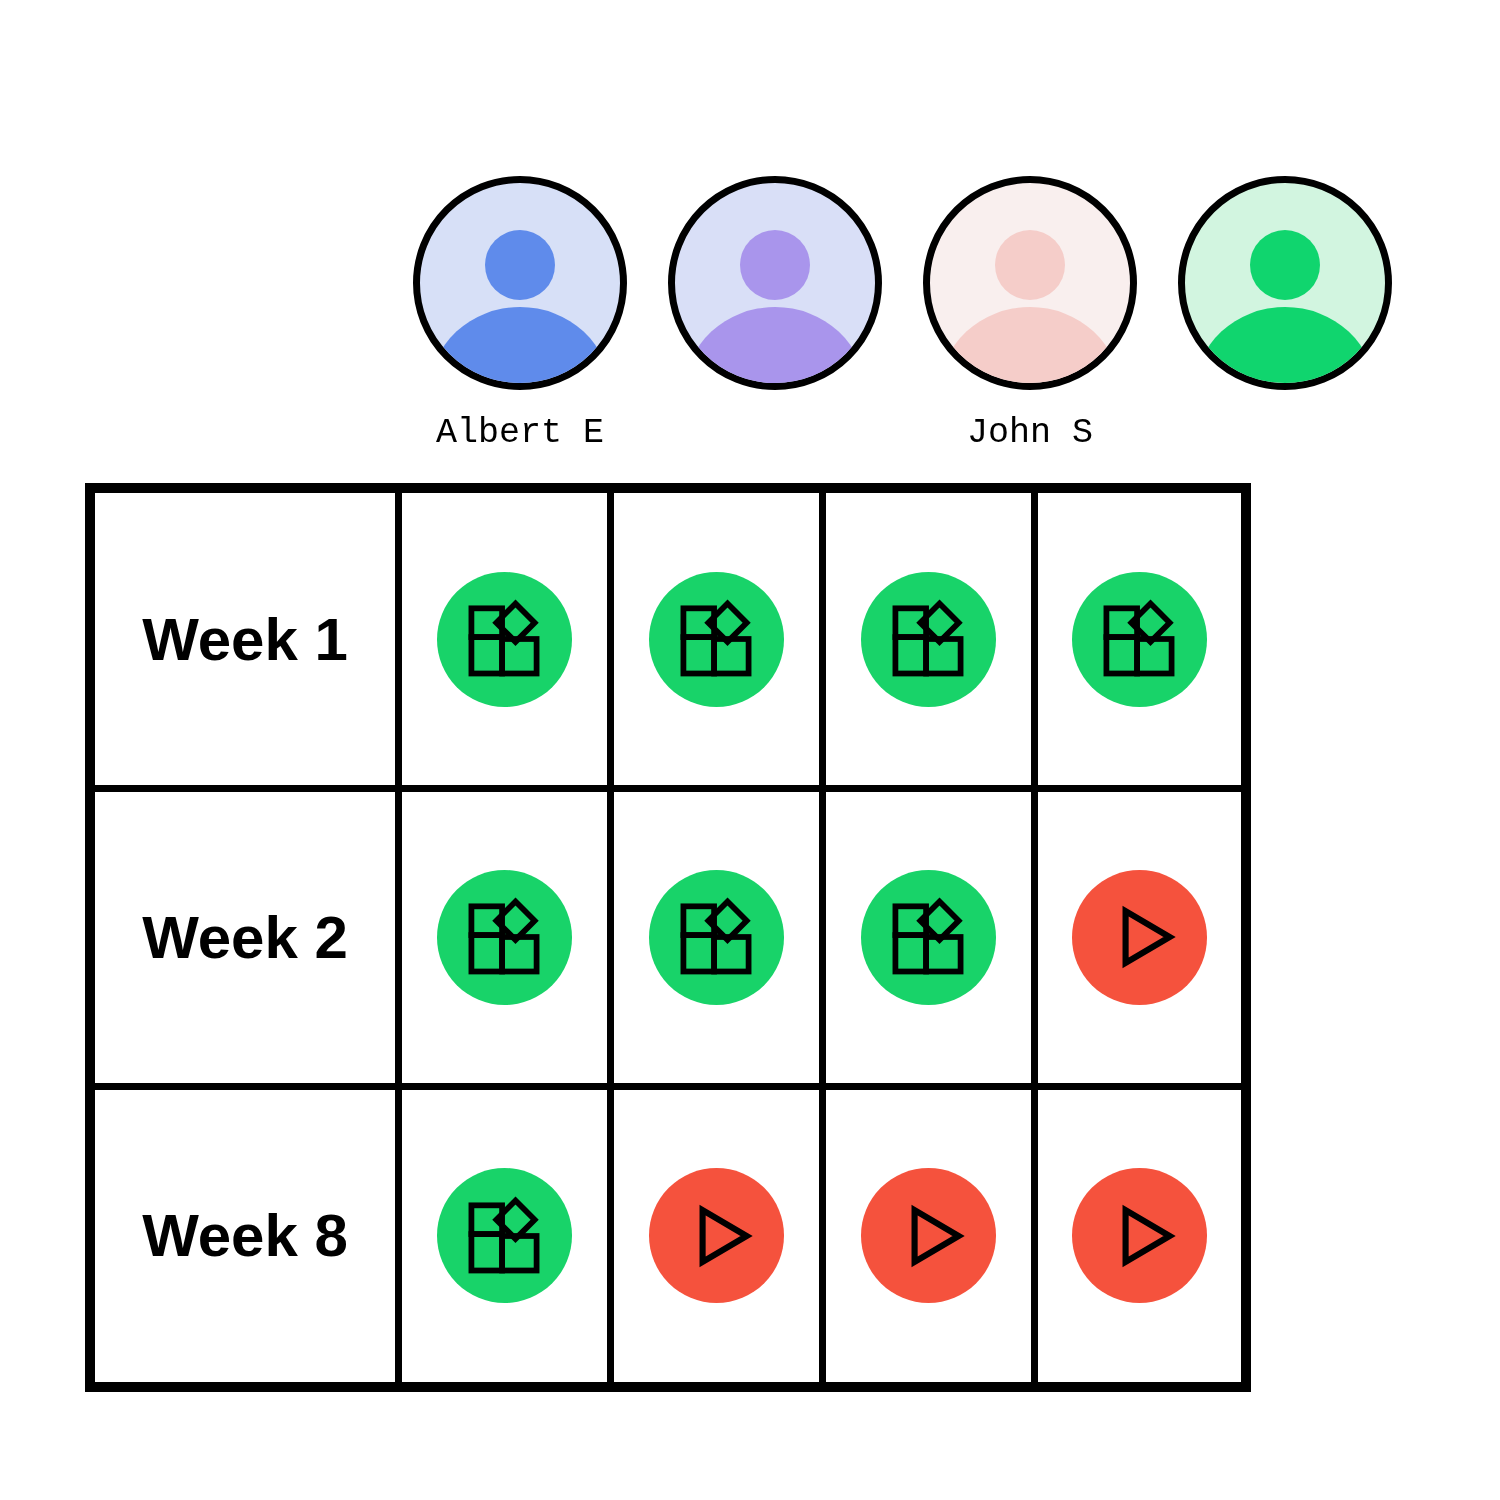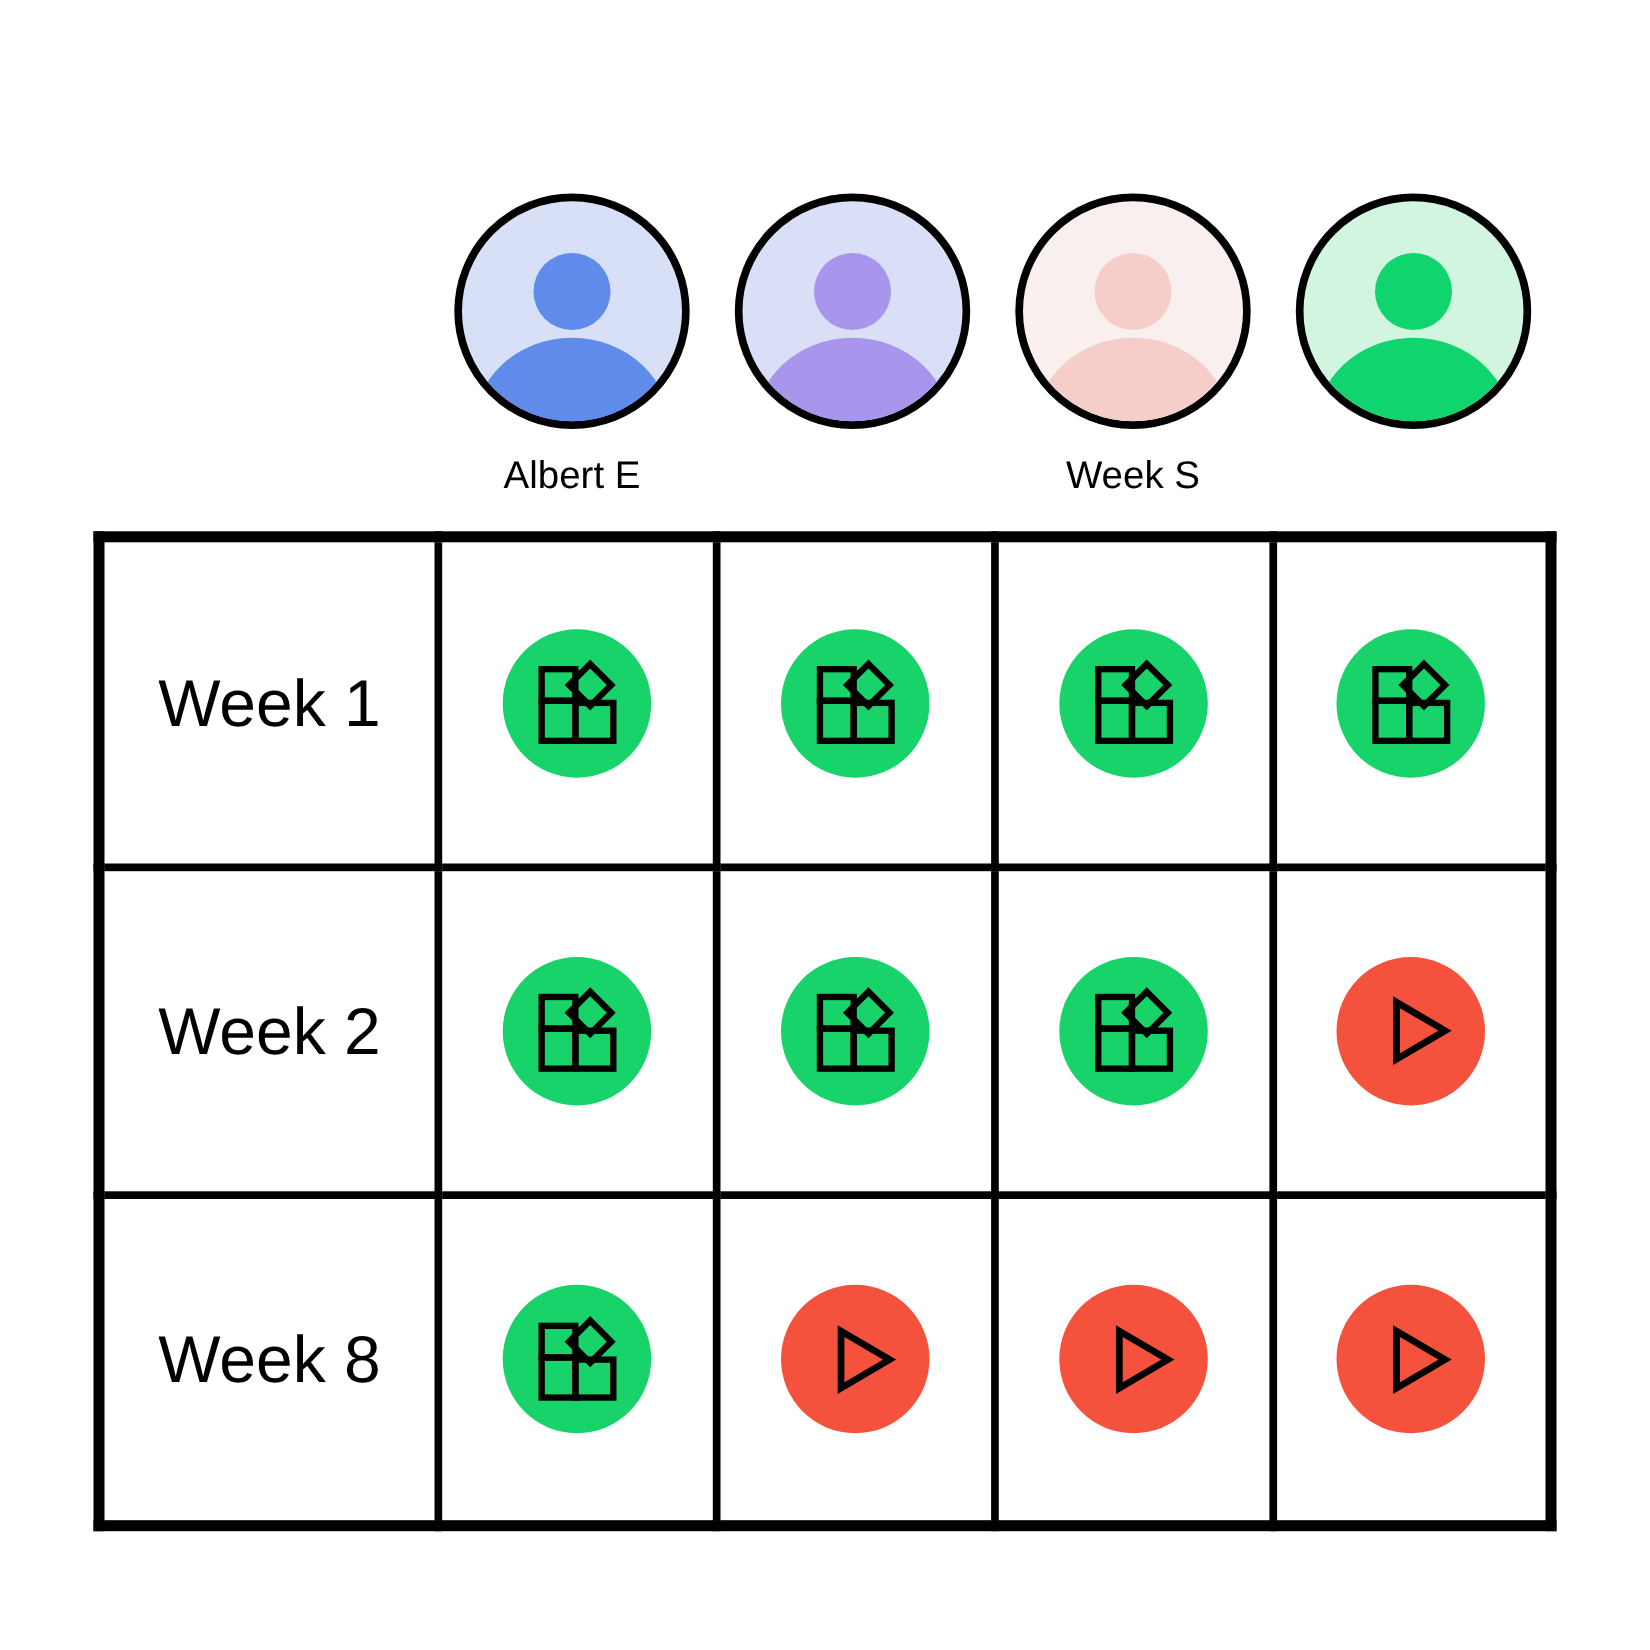--- a/index.html
+++ b/index.html
@@ -10,20 +10,21 @@
     position: relative;
     color: #000;
   }
 
   
   .person {
     position: absolute;
     top: 176px;
     width: 256px;
     text-align: center;
+    font-family: Liberation Mono, monospace;
   }
   .person:nth-of-type(1) { left: 392px; }
   .person:nth-of-type(2) { left: 647px; }
   .person:nth-of-type(3) { left: 902px; }
   .person:nth-of-type(4) { left: 1157px; }
 
   .avatar {
     width: 200px; height: 200px;
     margin: 0 auto;
     border: 7px solid #000;
@@ -36,24 +37,25 @@
   .person-name {
     margin-top: 24px;
     font-size: 35px;
     line-height: 1.1;
   }
 
   
   .status-table {
     position: absolute;
     left: 85px; top: 483px;
-    width: 1330px; height: 909px;
+    width: 1166px; height: 909px;
     border-collapse: collapse;
     table-layout: fixed;
     border: 10px solid #000;
+    font-weight: bold;
   }
   .status-table td {
     border: 7px solid #000;
     text-align: center;
     vertical-align: middle;
     padding: 0;
   }
   .status-table td.label-cell {
     width: 300px;
     font-size: 60px;
@@ -92,21 +94,21 @@
     </div>
   </div>
 
   <div class="person">
     <div class="avatar" style="background: rgb(249, 239, 238); color: rgb(245, 205, 201);">
       <svg viewBox="0 0 100 100" xmlns="http://www.w3.org/2000/svg">
         <circle cx="50" cy="41" r="17.5" fill="currentColor"></circle>
         <ellipse cx="50" cy="104" rx="45" ry="42" fill="currentColor"></ellipse>
       </svg>
     </div>
-    <div class="person-name">Week S</div>
+    <div class="person-name">John S</div>
   </div>
 
   <div class="person">
     <div class="avatar" style="background: rgb(210, 245, 224); color: rgb(16, 213, 110);">
       <svg viewBox="0 0 100 100" xmlns="http://www.w3.org/2000/svg">
         <circle cx="50" cy="41" r="17.5" fill="currentColor"></circle>
         <ellipse cx="50" cy="104" rx="45" ry="42" fill="currentColor"></ellipse>
       </svg>
     </div>
   </div>

